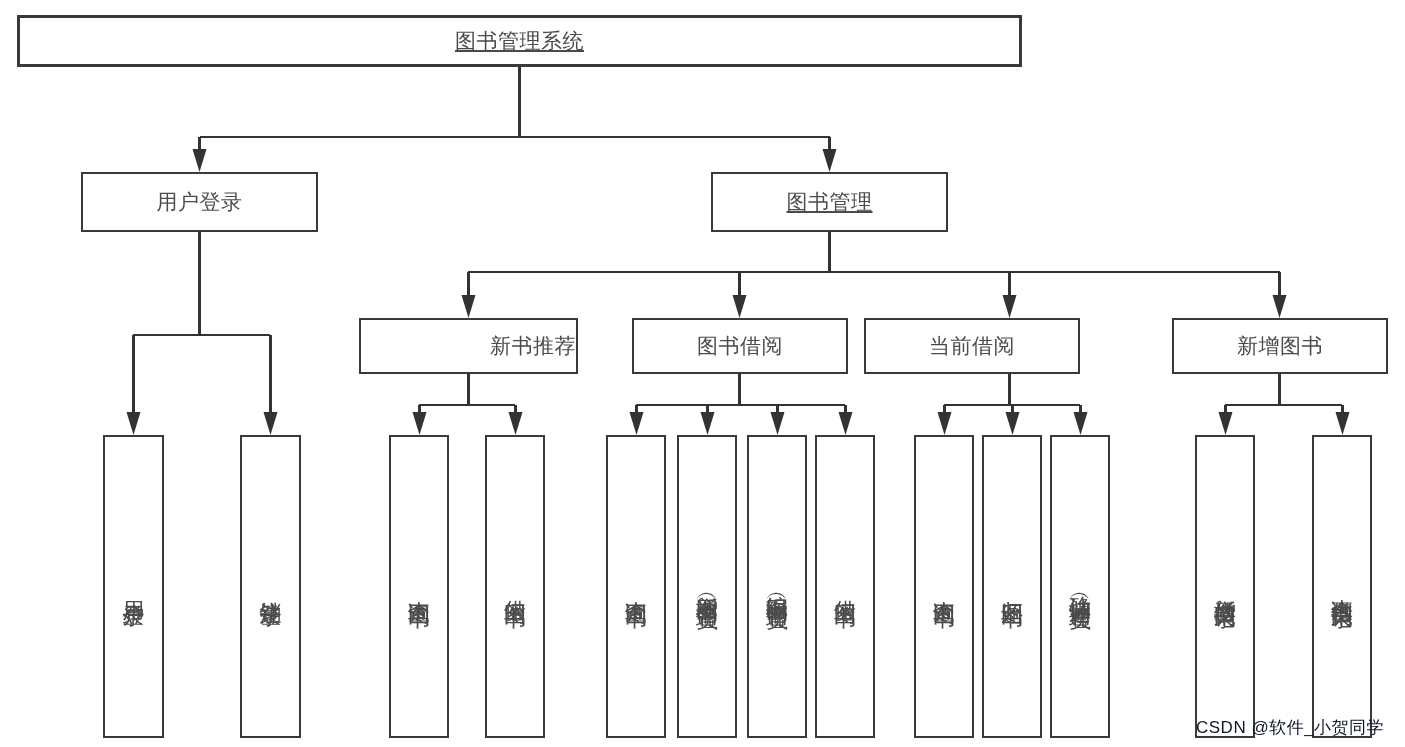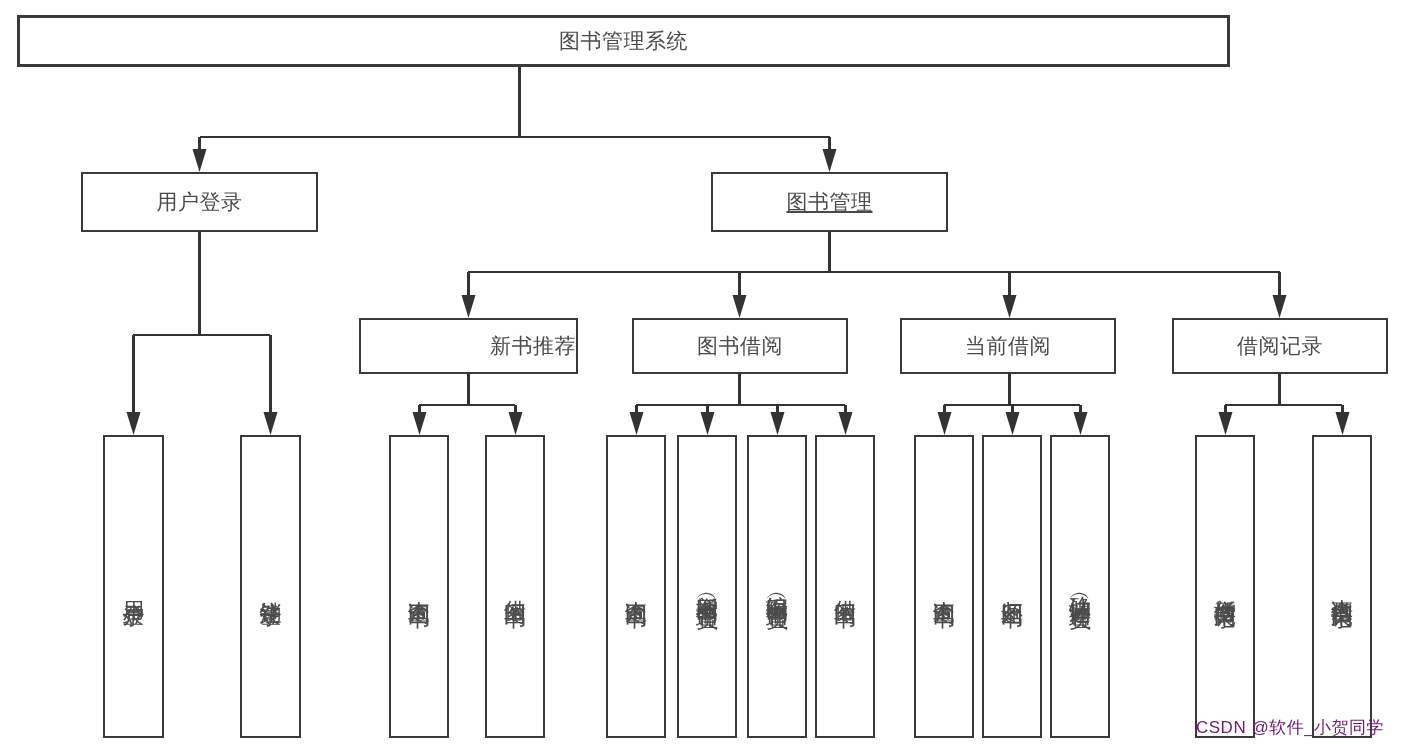--- a/index.html
+++ b/index.html
@@ -49,21 +49,21 @@
     writing-mode: vertical-rl;
     text-orientation: upright;
     font-size: 22px;
     letter-spacing: 2px;
     line-height: 1.0;
     white-space: nowrap;
   }
   .watermark {
     position: absolute;
     font-size: 17px;
-    color: #701a75;
+    color: #0f172a;
     white-space: nowrap;
     letter-spacing: 0.5px;
   }
 </style>
 </head>
 <body>
 
 <div id="canvas">
 
   <svg class="wires" viewBox="0 0 1405 747">
@@ -132,42 +132,42 @@
 
       <polygon points="937.5,412 951.5,412 944.5,435"></polygon>
       <polygon points="1005.5,412 1019.5,412 1012.5,435"></polygon>
       <polygon points="1073.5,412 1087.5,412 1080.5,435"></polygon>
 
       <polygon points="1218.5,412 1232.5,412 1225.5,435"></polygon>
       <polygon points="1335.5,412 1349.5,412 1342.5,435"></polygon>
     </g>
   </svg>
 
-  <div class="node root" style="left:17px; top:15px; width:1213px; height:52px;">
+  <div class="node root" style="left:17px; top:15px; width:1005px; height:52px;text-decoration:underline;">
     <span class="node-label">图书管理系统</span>
   </div>
 
   <div class="node" style="left:81px; top:172px; width:237px; height:60px;">
     <span class="node-label">用户登录</span>
   </div>
   <div class="node" style="left:711px; top:172px; width:237px; height:60px;text-decoration:underline;">
     <span class="node-label">图书管理</span>
   </div>
 
   <div class="node" style="left:359px; top:318px; width:219px; height:56px;justify-content:flex-end;">
     <span class="node-label">新书推荐</span>
   </div>
   <div class="node" style="left:632px; top:318px; width:216px; height:56px;">
     <span class="node-label">图书借阅</span>
   </div>
-  <div class="node" style="left:900px; top:318px; width:216px; height:56px;">
+  <div class="node" style="left:864px; top:318px; width:216px; height:56px;">
     <span class="node-label">当前借阅</span>
   </div>
   <div class="node" style="left:1172px; top:318px; width:216px; height:56px;">
-    <span class="node-label">借阅记录</span>
+    <span class="node-label">新增图书</span>
   </div>
 
   <div class="node leaf" style="left:103px; top:435px; width:61px; height:303px;">
     <span class="node-label">用户登录</span>
   </div>
   <div class="node leaf" style="left:240px; top:435px; width:61px; height:303px;">
     <span class="node-label">注销登录</span>
   </div>
 
   <div class="node leaf" style="left:389px; top:435px; width:60px; height:303px;">

